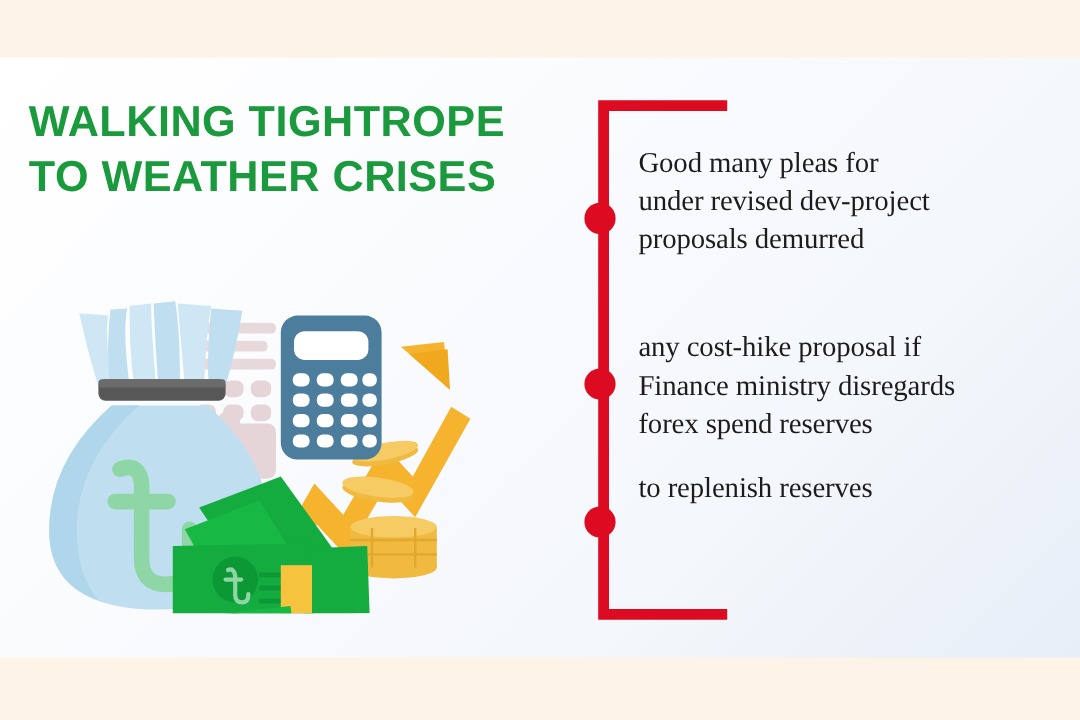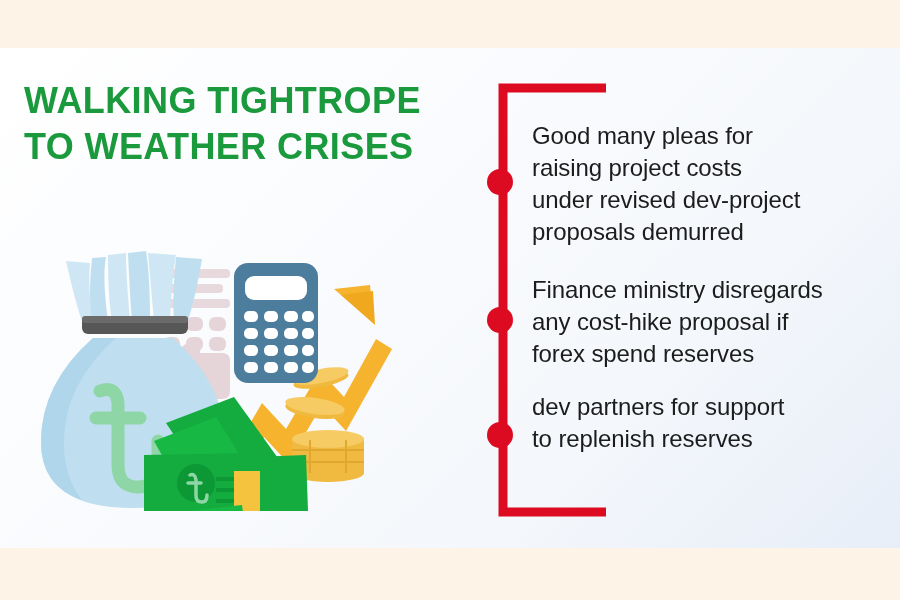--- a/index.html
+++ b/index.html
@@ -89,21 +89,21 @@
     font-family: "Liberation Sans", sans-serif;
     font-size: 24px;
     font-weight: 400;
     line-height: 32px;
     letter-spacing: -0.1px;
     width: 360px;
   }
   #bullet-text-1 { top: 120px; }
   #bullet-text-2 { top: 274px; }
   #bullet-text-3 { top: 391px; }
-  .bullet-text span { display: block; white-space: nowrap; }
+  .bullet-text span { display: block; white-space: nowrap; font-family: Liberation Serif, serif; }
 </style>
 </head>
 <body>
 
 <div id="infographic">
 
   <div id="panel"></div>
 
   <div id="title-block">
     <span class="title-line">WALKING TIGHTROPE</span>
@@ -231,29 +231,27 @@
       <path d="M136 8 L33 8 L33 432 L136 432" fill="none" stroke="#dd0b21" stroke-width="9"></path>
     </svg>
   </div>
 
   <div class="bullet-dot" id="dot-1"></div>
   <div class="bullet-dot" id="dot-2"></div>
   <div class="bullet-dot" id="dot-3"></div>
 
   <div class="bullet-text" id="bullet-text-1">
     <span>Good many pleas for</span>
-    <span>raising project costs</span>
     <span>under revised dev-project</span>
     <span>proposals demurred</span>
   </div>
 
   <div class="bullet-text" id="bullet-text-2">
+    <span>any cost-hike proposal if</span>
     <span>Finance ministry disregards</span>
-    <span>any cost-hike proposal if</span>
     <span>forex spend reserves</span>
   </div>
 
   <div class="bullet-text" id="bullet-text-3">
-    <span>dev partners for support</span>
     <span>to replenish reserves</span>
   </div>
 
 </div>
 
 </body></html>

